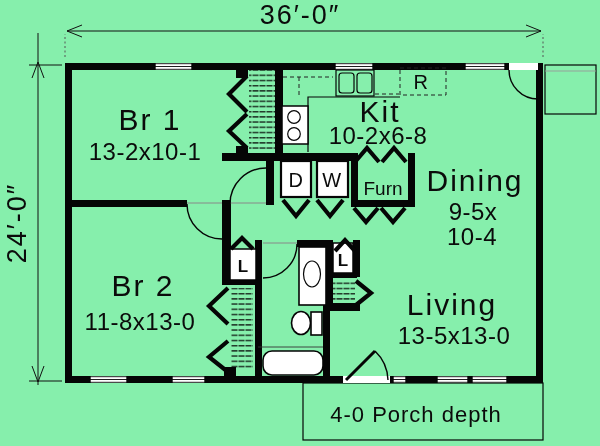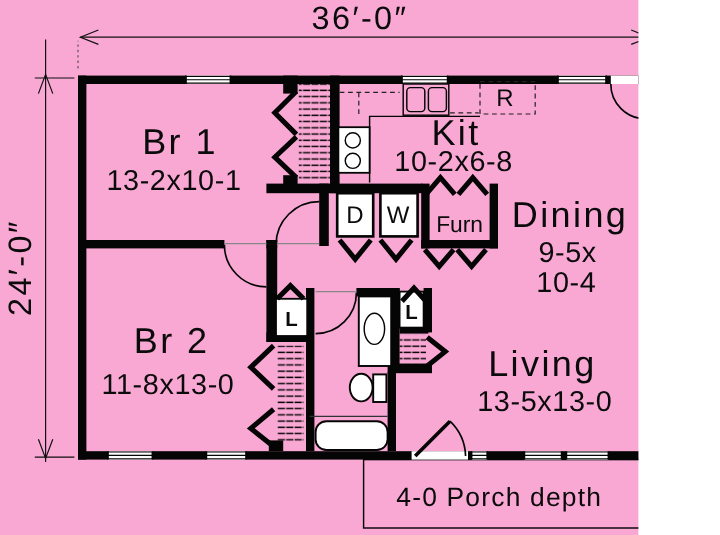--- a/index.html
+++ b/index.html
@@ -1,16 +1,16 @@
 <!DOCTYPE html>
 <html><head>
 <meta charset="utf-8">
 <style>
   html,body{margin:0;padding:0;background:#fff;}
-  .plan-wrap{width:532px;height:446px;background:#f9a8d4;position:relative;overflow:hidden;}
+  .plan-wrap{width:600px;height:446px;background:#86efac;position:relative;overflow:hidden;}
   svg{display:block;}
   text{font-family:"Liberation Sans","DejaVu Sans",sans-serif;fill:#0b0b0b;text-anchor:middle;}
   .t-room{font-size:30px;letter-spacing:2px;}
   .t-size{font-size:24px;letter-spacing:0.5px;}
   .t-dim{font-size:27px;letter-spacing:2px;}
   .t-app{font-size:20px;letter-spacing:0.5px;}
   .t-furn{font-size:19px;}
   .t-l{font-size:17px;font-weight:bold;}
   .t-porch{font-size:22px;letter-spacing:1px;}
   .wall{fill:#050505;stroke:none;}

